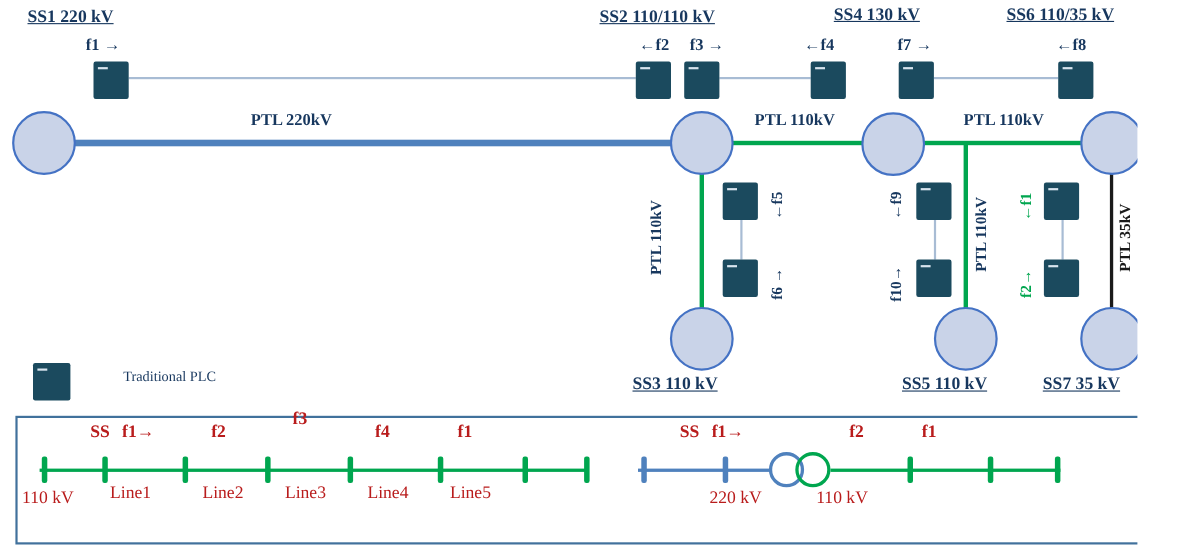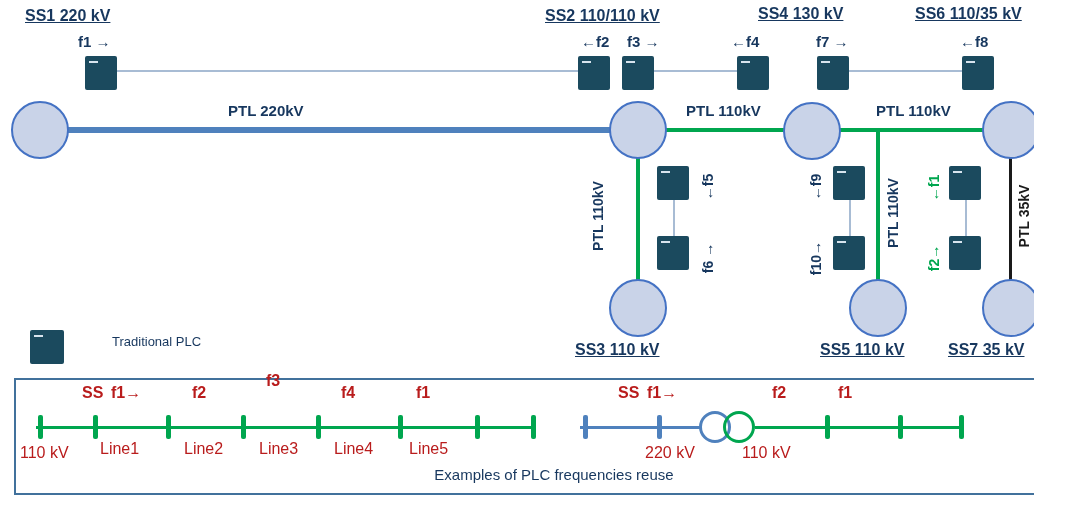--- a/index.html
+++ b/index.html
@@ -1,18 +1,18 @@
 <!DOCTYPE html>
 <html><head>
 <meta charset="utf-8">
 <style>
   * { margin:0; padding:0; box-sizing:border-box; }
   body { background:#ffffff; }
   .canvas { position:relative; width:1034px; height:506px; background:#ffffff;
-            font-family:Liberation Sans, sans-serif; overflow:hidden; }
+            font-family:Liberation Serif, serif; overflow:hidden; }
 
   .ss-label { position:absolute; color:#17375E; font-size:16px; font-weight:700;
               text-decoration:underline; white-space:nowrap; }
   .freq { position:absolute; color:#17375E; font-size:15px; font-weight:700; white-space:nowrap; }
   .ptl-label { position:absolute; color:#17375E; font-size:15px; font-weight:700; white-space:nowrap; }
   .vlabel { position:absolute; color:#17375E; font-size:14px; font-weight:700; width:90px;
             text-align:center; transform:rotate(-90deg); white-space:nowrap; line-height:18px; }
   .green-text { color:#00A64F; }
 
   .hline, .vline { position:absolute; }
@@ -175,14 +175,13 @@
   <div class="tick c-green" style="left:898px"></div>
   <div class="tick c-green" style="left:959px"></div>
 
   <div class="ex-label bold" style="left:618px;top:384px">SS</div>
   <div class="ex-label bold" style="left:647px;top:384px">f1→</div>
   <div class="ex-label bold" style="left:772px;top:384px">f2</div>
   <div class="ex-label bold green-text" style="left:838px;top:384px">f1</div>
   <div class="ex-label" style="left:645px;top:444px">220 kV</div>
   <div class="ex-label" style="left:742px;top:444px">110 kV</div>
 
-  <div class="caption" style="left:394px;top:466px">Examples of PLC frequencies reuse</div>
 </div>
 
 </body></html>

